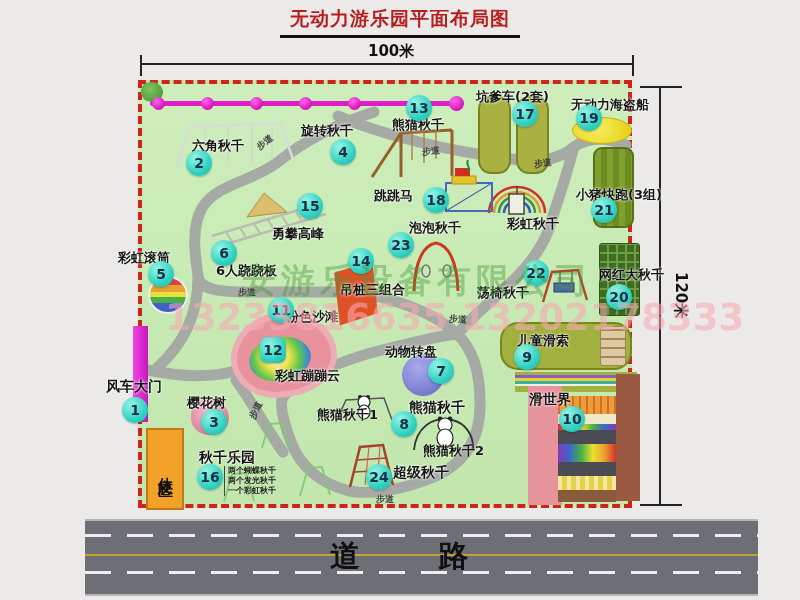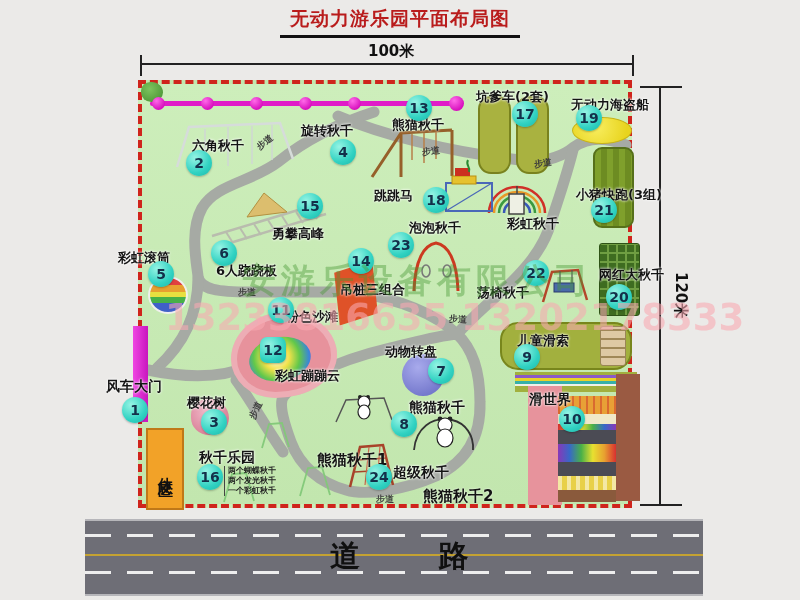--- a/index.html
+++ b/index.html
@@ -10,32 +10,32 @@
   .title{display:inline-block;font-size:19px;font-weight:bold;color:#b91c1c;
          border-bottom:3px solid #111;padding:0 10px 3px;letter-spacing:1px;}
   .dimlab{position:absolute;font-size:15px;font-weight:bold;color:#111;z-index:40;white-space:nowrap;}
   .map{position:absolute;left:138px;top:80px;width:494px;height:428px;box-sizing:border-box;
        border:4px dashed #cf241c;background:linear-gradient(180deg,#cdeebb,#c2e6ae);z-index:1;}
   svg.overlay{position:absolute;left:0;top:0;z-index:6;pointer-events:none;}
   .blk{position:absolute;z-index:8;}
   .lbl{position:absolute;font-weight:bold;font-size:13px;color:#141414;white-space:nowrap;z-index:30;
        text-shadow:0 0 3px rgba(255,255,255,.9),0 0 2px rgba(255,255,255,.9);}
   .lbl.big{font-size:14px;}
-  .lbl.sm{font-size:15px;text-shadow:0 0 2px rgba(255,255,255,.9);margin-top:45px;}
+  .lbl.sm{font-size:13px;text-shadow:0 0 2px rgba(255,255,255,.9);}
   .sd{position:absolute;font-size:9px;font-weight:bold;color:#3c3c3c;z-index:28;white-space:nowrap;}
   .badge{position:absolute;width:26px;height:26px;border-radius:50%;display:flex;align-items:center;
          justify-content:center;font-weight:bold;font-size:14px;color:#13304a;z-index:32;
          background:radial-gradient(circle at 35% 30%,#96f4e4,#31d2c2 60%,#1db6a8);
          box-shadow:0 1px 2px rgba(0,0,0,.25);}
   .zip-ball{position:absolute;width:13px;height:13px;border-radius:50%;z-index:9;
             background:radial-gradient(circle at 35% 30%,#ff6ae8,#d812be 70%);}
   .wm{position:absolute;z-index:40;font-weight:bold;white-space:nowrap;pointer-events:none;}
   .wm.company{left:242px;top:258px;font-size:34px;letter-spacing:5px;color:rgba(72,152,52,.42);}
   .wm.phone{left:165px;top:296px;font-size:37px;letter-spacing:0;color:rgba(248,168,178,.58);}
-  .road{position:absolute;left:85px;top:519px;width:618px;height:73px;background:#6e6e76;
+  .road{position:absolute;left:85px;top:519px;width:673px;height:73px;background:#6e6e76;
         border-top:2px solid #b6b6ba;border-bottom:2px solid #b6b6ba;z-index:20;}
   .road .dash{position:absolute;left:0;width:100%;height:3px;
         background:repeating-linear-gradient(90deg,#eee 0 26px,transparent 26px 42px);}
   .road .yellow{position:absolute;left:0;top:33px;width:100%;height:2px;background:#c4a232;}
   .road-label{position:absolute;left:245px;top:15px;font-size:30px;font-weight:bold;color:#101010;
         letter-spacing:34px;white-space:nowrap;}
   .rest{position:absolute;left:146px;top:428px;width:34px;height:78px;background:#f2a228;
         border:2px solid #c07818;z-index:12;display:flex;align-items:center;justify-content:center;}
   .rest span{writing-mode:vertical-rl;font-size:15px;font-weight:bold;color:#111;letter-spacing:3px;}
   .gate{position:absolute;left:133px;top:326px;width:15px;height:96px;z-index:25;

